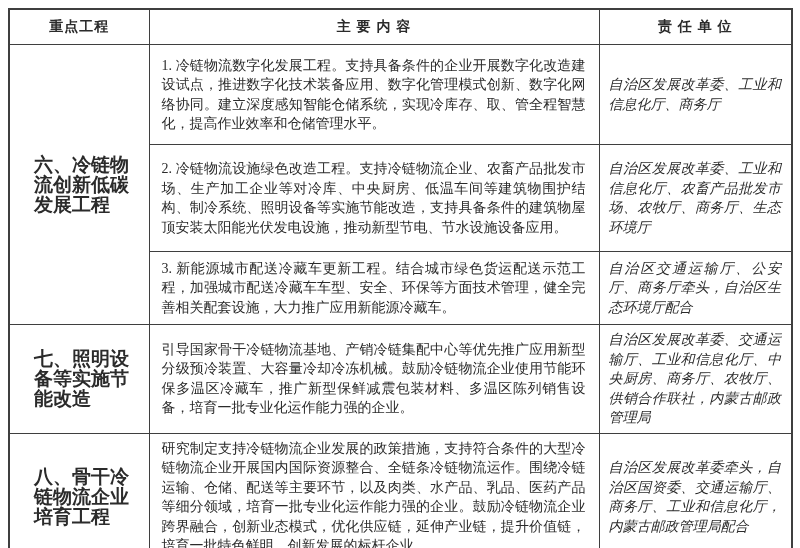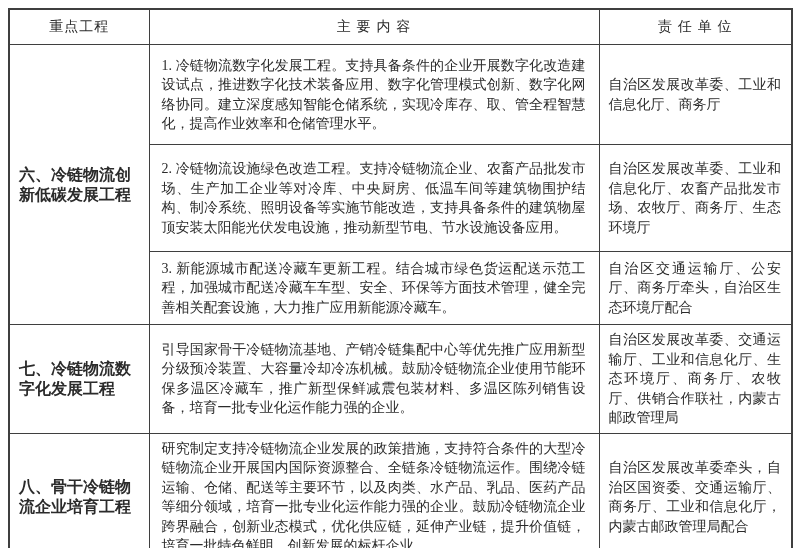--- a/index.html
+++ b/index.html
@@ -32,49 +32,50 @@
   col.c3 { width: 193px; }
   th, td {
     border: 1px solid #3f3f3f;
     vertical-align: middle;
     color: #2b2b2b;
     -webkit-text-size-adjust: none;
   }
   th {
     height: 30px;
     font-family: "Liberation Sans", "DejaVu Sans", sans-serif;
-    font-weight: normal;
+    font-weight: bold;
     font-size: 14px;
     text-align: center;
     letter-spacing: 1px;
     padding: 2px 4px;
   }
   td.project {
     font-family: "Liberation Sans", "DejaVu Sans", sans-serif;
     font-weight: bold;
-    font-size: 16px;
+    font-size: 19px;
     line-height: 20px;
     text-align: left;
-    padding: 4px 6px 4px 9px;
+    padding: 4px 6px 4px 24px;
   }
   td.content {
     font-family: "Liberation Serif", "DejaVu Serif", serif;
     font-size: 14px;
     line-height: 19.5px;
     text-align: justify;
     text-justify: inter-character;
     padding: 5px 13px 5px 12px;
   }
   td.unit {
     font-family: "Liberation Serif", "DejaVu Serif", serif;
     font-size: 14px;
     line-height: 19.5px;
     text-align: justify;
     text-justify: inter-character;
     padding: 5px 10px 5px 9px;
+    font-style: italic;
   }
   tr.r-h0 { height: 30px; }
   tr.r-a1 { height: 100px; }
   tr.r-a2 { height: 107px; }
   tr.r-a3 { height: 73px; }
   tr.r-b1 { height: 104px; }
   tr.r-c1 { height: 116px; }
 </style>
 </head>
 <body>
@@ -101,23 +102,23 @@
       </tr>
       <tr class="r-a2">
         <td class="content">2. 冷链物流设施绿色改造工程。支持冷链物流企业、农畜产品批发市场、生产加工企业等对冷库、中央厨房、低温车间等建筑物围护结构、制冷系统、照明设备等实施节能改造，支持具备条件的建筑物屋顶安装太阳能光伏发电设施，推动新型节电、节水设施设备应用。</td>
         <td class="unit">自治区发展改革委、工业和信息化厅、农畜产品批发市场、农牧厅、商务厅、生态环境厅</td>
       </tr>
       <tr class="r-a3">
         <td class="content">3. 新能源城市配送冷藏车更新工程。结合城市绿色货运配送示范工程，加强城市配送冷藏车车型、安全、环保等方面技术管理，健全完善相关配套设施，大力推广应用新能源冷藏车。</td>
         <td class="unit">自治区交通运输厅、公安厅、商务厅牵头，自治区生态环境厅配合</td>
       </tr>
       <tr class="r-b1">
-        <td class="project">七、冷链物流数字化发展工程</td>
+        <td class="project">七、照明设备等实施节能改造</td>
         <td class="content">引导国家骨干冷链物流基地、产销冷链集配中心等优先推广应用新型分级预冷装置、大容量冷却冷冻机械。鼓励冷链物流企业使用节能环保多温区冷藏车，推广新型保鲜减震包装材料、多温区陈列销售设备，培育一批专业化运作能力强的企业。</td>
-        <td class="unit">自治区发展改革委、交通运输厅、工业和信息化厅、生态环境厅、商务厅、农牧厅、供销合作联社，内蒙古邮政管理局</td>
+        <td class="unit">自治区发展改革委、交通运输厅、工业和信息化厅、中央厨房、商务厅、农牧厅、供销合作联社，内蒙古邮政管理局</td>
       </tr>
       <tr class="r-c1">
         <td class="project">八、骨干冷链物流企业培育工程</td>
         <td class="content">研究制定支持冷链物流企业发展的政策措施，支持符合条件的大型冷链物流企业开展国内国际资源整合、全链条冷链物流运作。围绕冷链运输、仓储、配送等主要环节，以及肉类、水产品、乳品、医药产品等细分领域，培育一批专业化运作能力强的企业。鼓励冷链物流企业跨界融合，创新业态模式，优化供应链，延伸产业链，提升价值链，培育一批特色鲜明、创新发展的标杆企业。</td>
         <td class="unit">自治区发展改革委牵头，自治区国资委、交通运输厅、商务厅、工业和信息化厅，内蒙古邮政管理局配合</td>
       </tr>
     </tbody>
   </table>
 </div>
 

